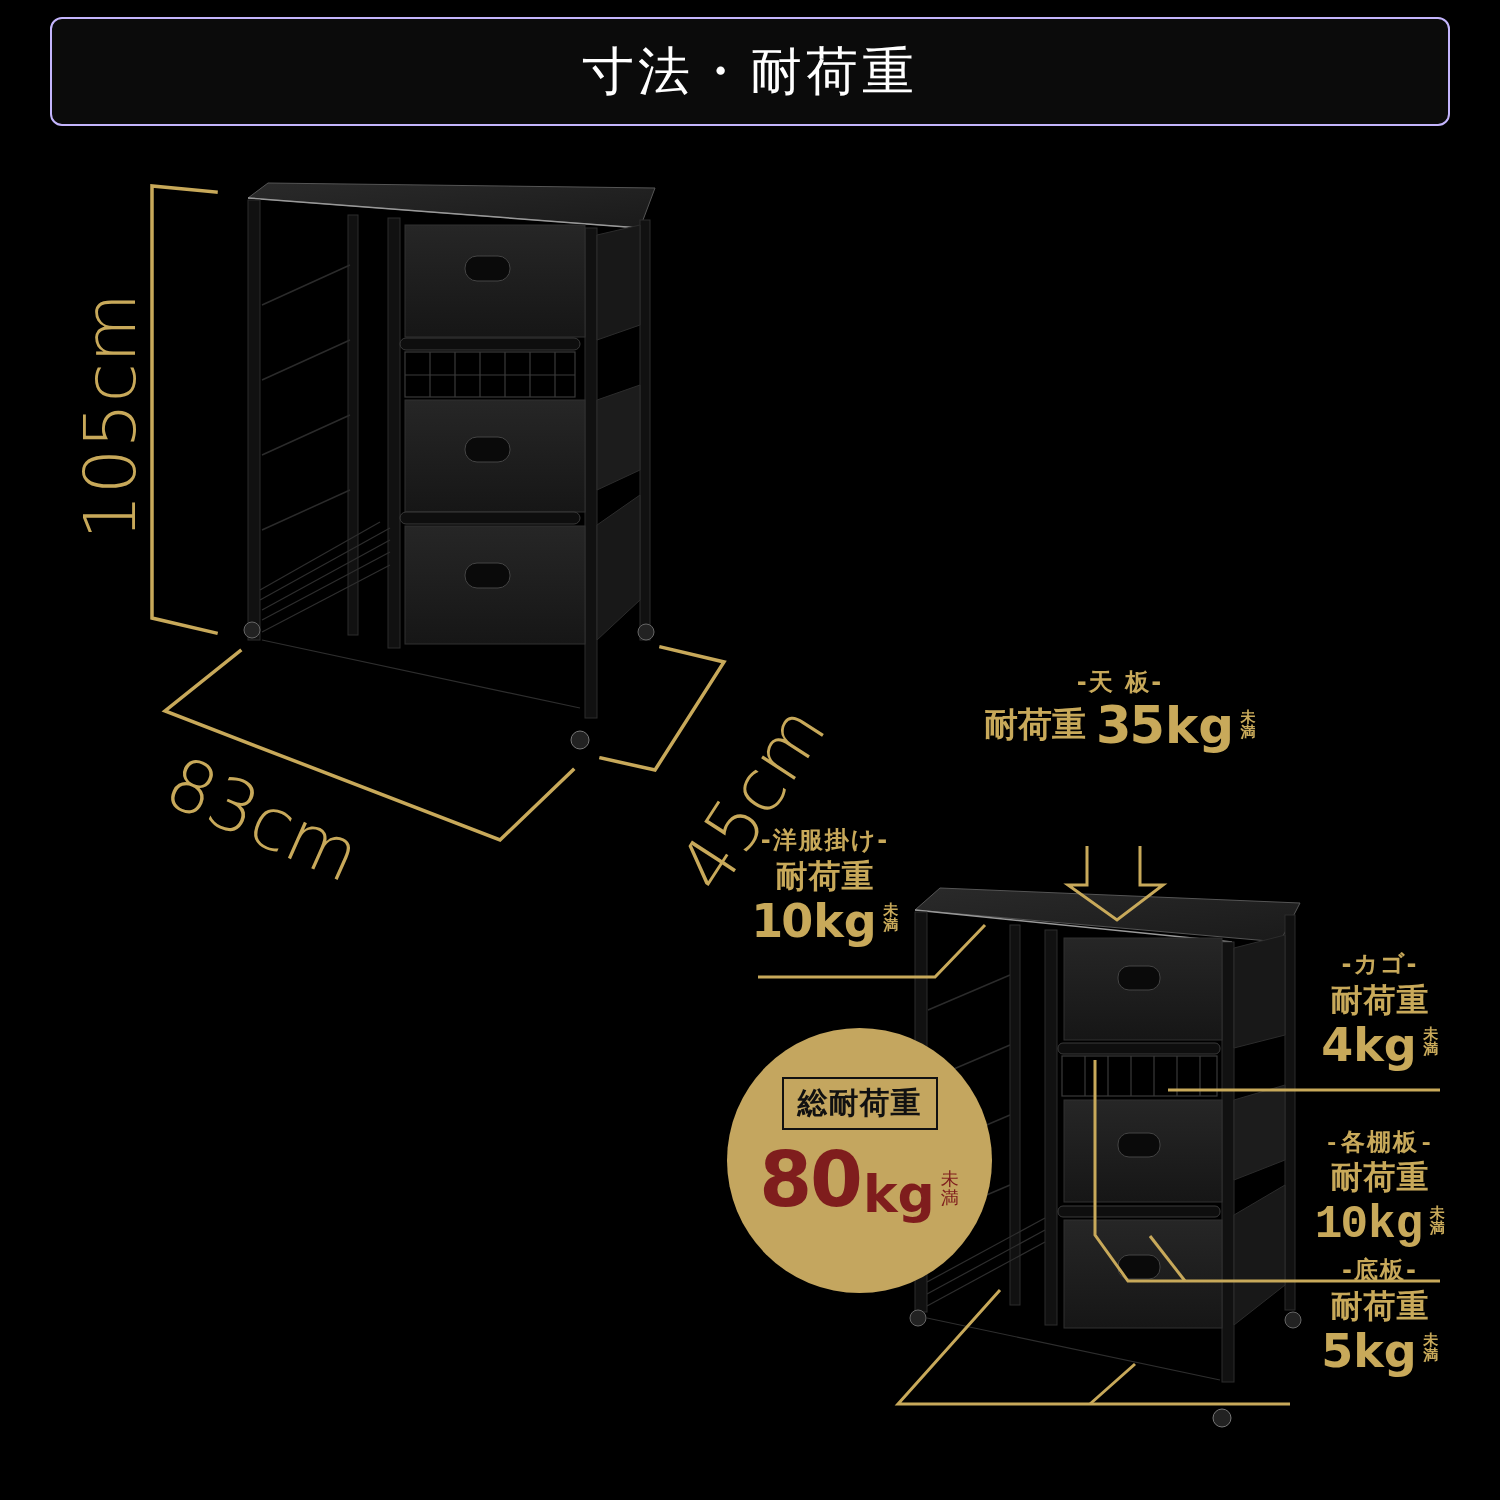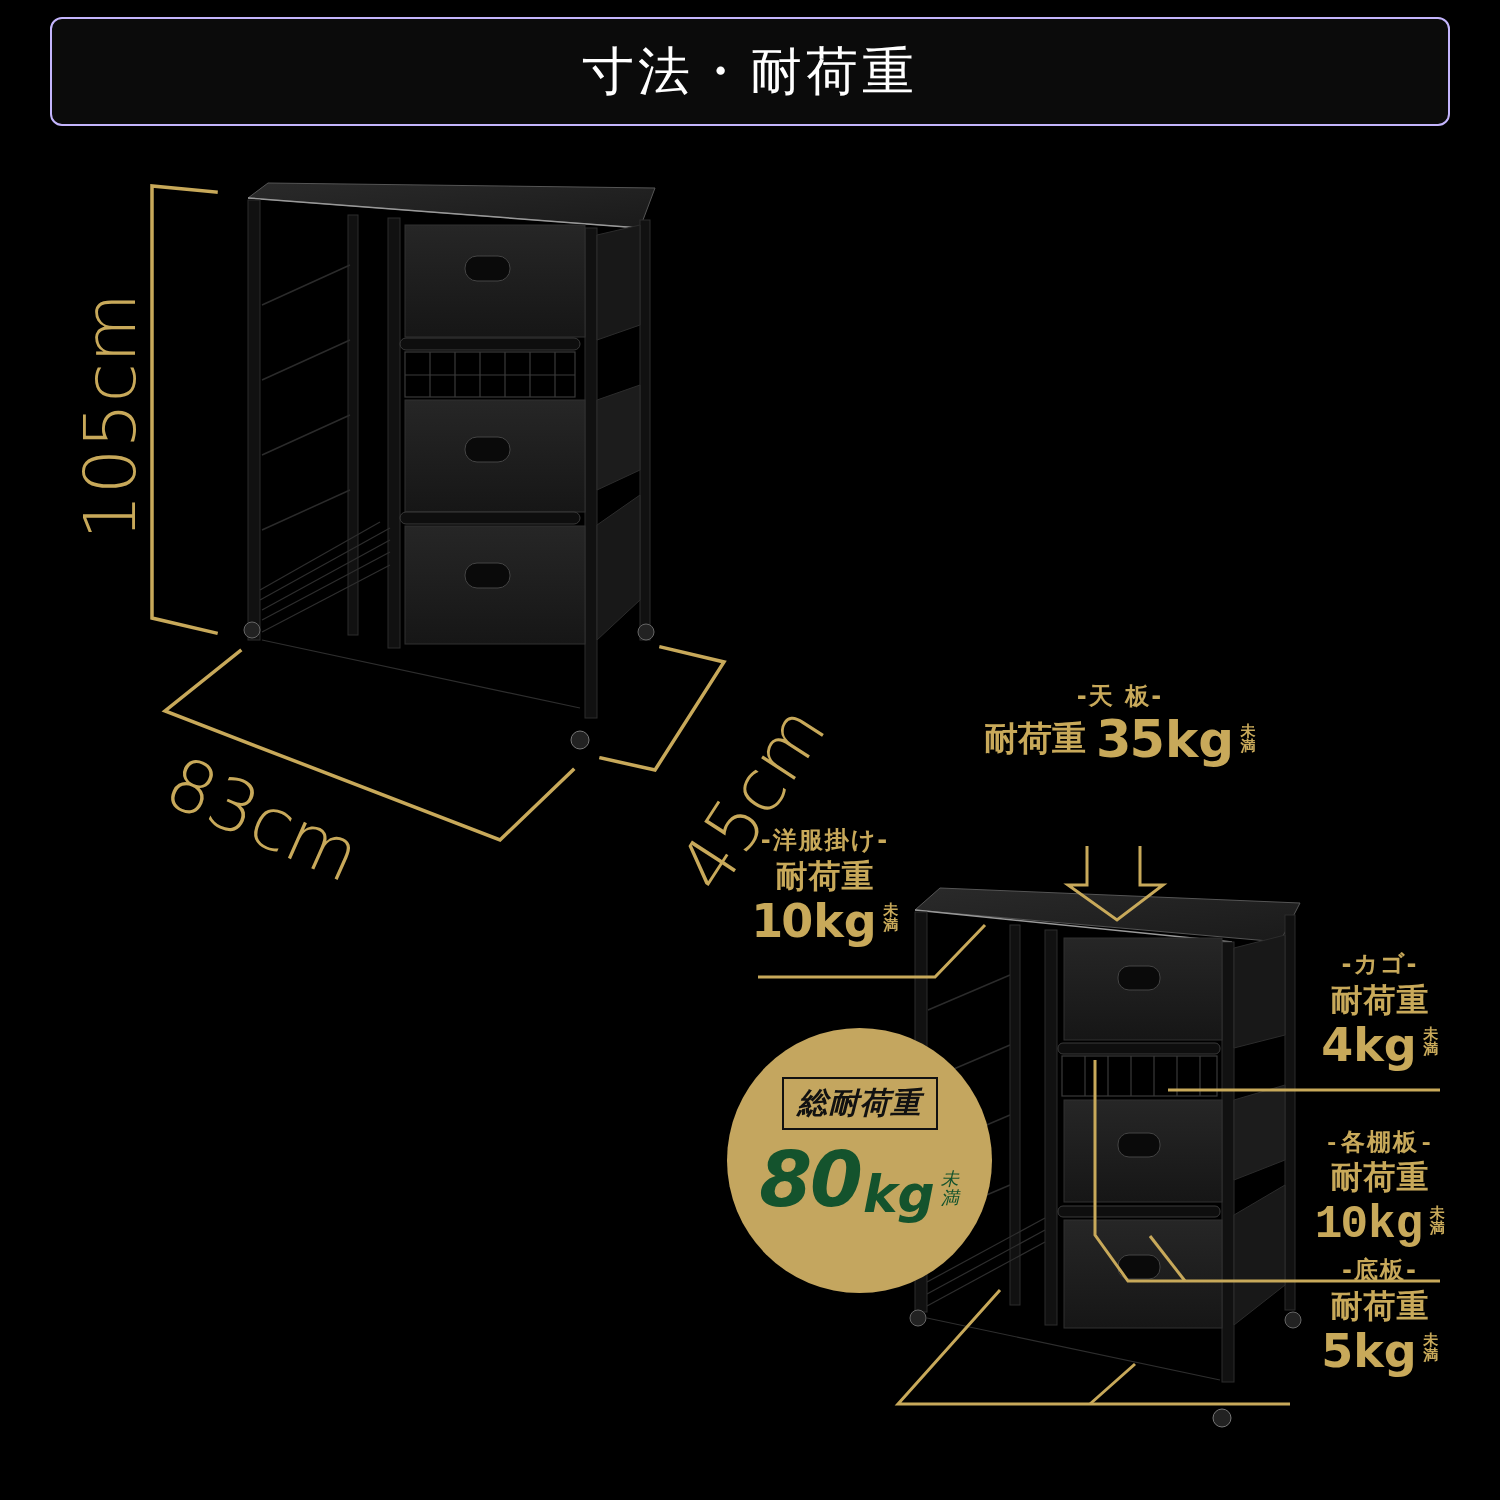--- a/index.html
+++ b/index.html
@@ -24,23 +24,23 @@
     .value-row { display: flex; align-items: flex-end; justify-content: center; margin-top: 6px; }
     .value-row .num { font-size: 46px; font-weight: bold; letter-spacing: -2px; }
     .value-row .unit { font-size: 46px; font-weight: bold; margin-left: 2px; }
     .value-row .sub { font-size: 15px; width: 16px; line-height: 1.05; margin-left: 6px; margin-bottom: 10px; word-break: break-all; }
     .badge-circle {
       position: absolute; left: 727px; top: 1028px; width: 265px; height: 265px; border-radius: 50%;
       background: #c4a65f; display: flex; flex-direction: column; align-items: center; justify-content: center;
     }
     .badge-circle .boxed {
       border: 2px solid #111; padding: 4px 14px; color: #111; font-weight: bold; font-size: 30px;
-      margin-top: -20px; letter-spacing: 1px; font-style: italic;
-    }
-    .badge-circle .value-row { color: #14532d; margin-top: 5px; font-style: italic; }
+      margin-top: -20px; letter-spacing: 1px;
+    }
+    .badge-circle .value-row { color: #7f1d1d; margin-top: 5px; }
     .badge-circle .value-row .num { font-size: 76px; }
     .badge-circle .value-row .unit { font-size: 52px; }
   </style>
 </head>
 <body>
 
 <div class="title-bar">
   <span>寸法・耐荷重</span>
 </div>
 
@@ -177,21 +177,21 @@
 
     <polyline points="1000,1290 898,1404 1290,1404"></polyline>
     <line x1="1135" y1="1364" x2="1090" y2="1404"></line>
   </g>
 </svg>
 
 <div class="dim-label" style="left:68px; top:540px; font-size:72px; transform: rotate(-90deg);">105cm</div>
 <div class="dim-label" style="left:188px; top:740px; font-size:72px; transform: rotate(24deg);">83cm</div>
 <div class="dim-label" style="left:662px; top:860px; font-size:72px; transform: rotate(-57deg);">45cm</div>
 
-<div class="label-block" style="left:940px; top:684px; width:360px;">
+<div class="label-block" style="left:940px; top:670px; width:360px;">
   <div class="cat">-天 板-</div>
   <div class="value-row" style="align-items:flex-end;">
     <span style="font-size:34px; margin-right:10px; margin-bottom:10px;">耐荷重</span>
     <span class="num" style="font-size:51px;">35</span>
     <span class="unit" style="font-size:50px;">kg</span>
     <span class="sub">未満</span>
   </div>
 </div>
 
 <div class="label-block" style="left:740px; top:828px; width:170px;">

